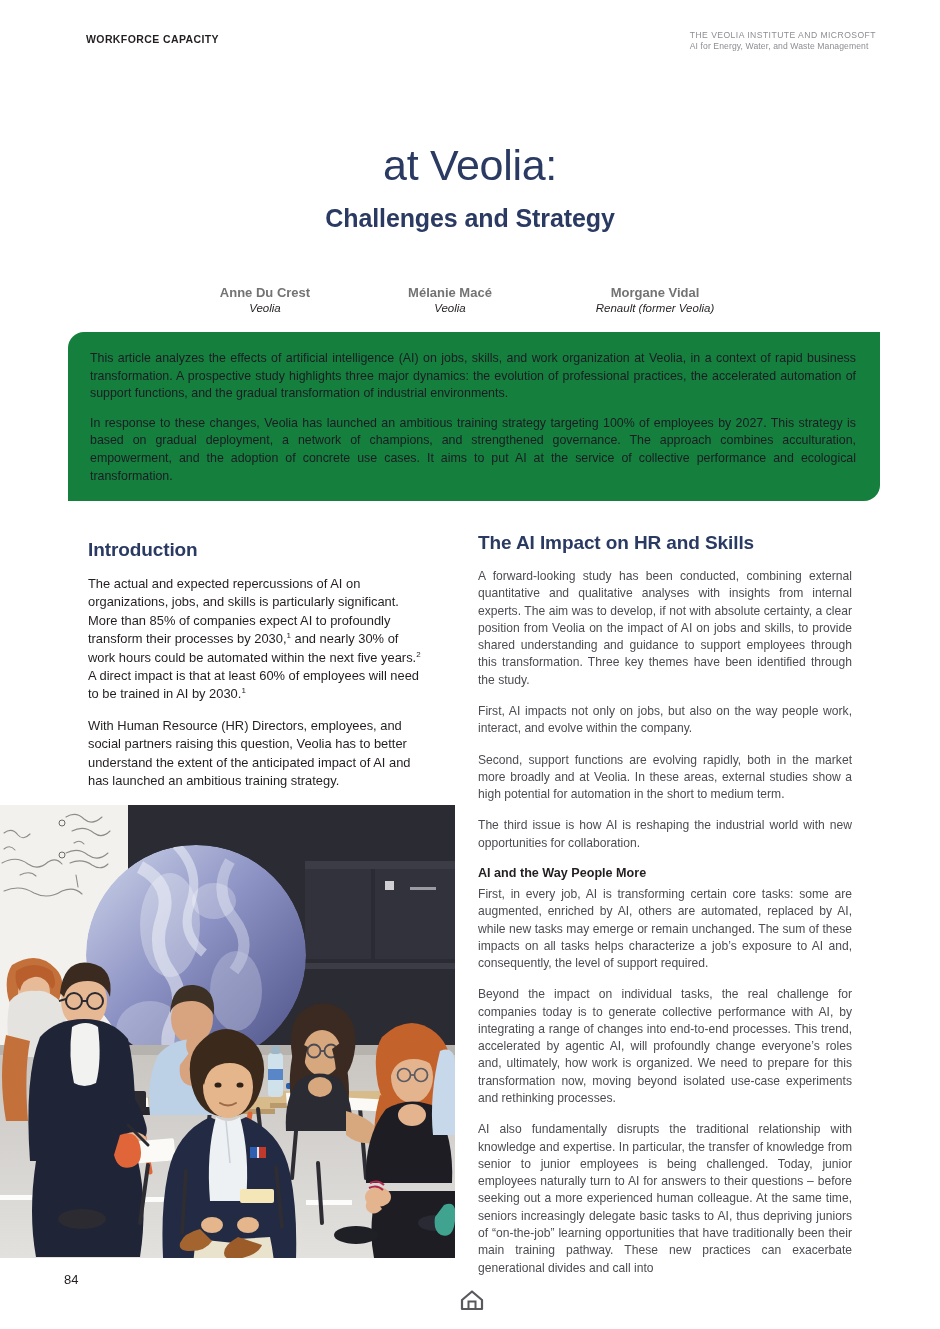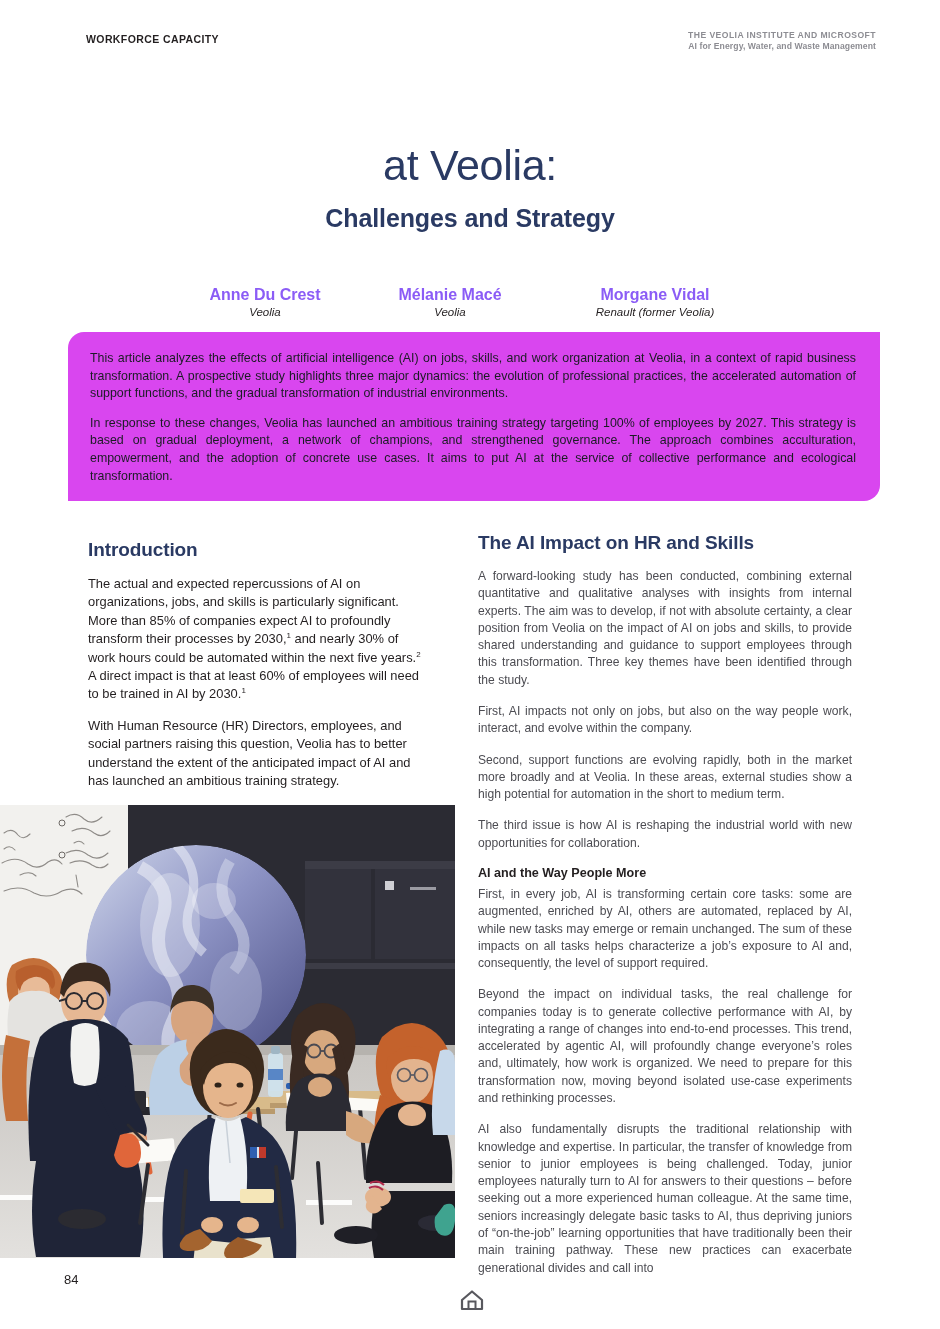--- a/index.html
+++ b/index.html
@@ -30,24 +30,23 @@
     top: 3px;
     font-size: 10.5px;
     font-weight: bold;
     letter-spacing: 0.4px;
     color: #231f20;
   }
   .header-right {
     position: absolute;
     right: 0;
     top: 0;
-    text-align: right;
+    text-align: left;
     color: #8d8d93;
     line-height: 1.28;
-    font-weight: bold;
   }
   .header-right .hr-line1 {
     font-size: 8.6px;
     letter-spacing: 0.45px;
   }
   .header-right .hr-line2 {
     font-size: 8.6px;
     letter-spacing: 0.1px;
   }
 
@@ -81,42 +80,42 @@
     left: 185px;
     width: 570px;
     display: flex;
     justify-content: space-between;
   }
   .author {
     text-align: center;
     line-height: 1.32;
   }
   .author-name {
-    font-size: 16px;
+    font-size: 13px;
     font-weight: bold;
-    color: #8b5cf6;
+    color: #737373;
   }
   .author-affil {
     font-size: 11.5px;
     font-style: italic;
     color: #231f20;
   }
   .author:nth-child(1) { width: 160px; }
   .author:nth-child(2) { width: 160px; }
   .author:nth-child(3) { width: 200px; }
 
   
   .abstract-box {
     position: absolute;
     top: 332px;
     left: 68px;
     width: 812px;
     padding: 18px 24px 16px 22px;
     box-sizing: border-box;
-    background: #d946ef;
+    background: #15803d;
     border-radius: 16px 0 16px 0;
   }
   .abstract-p {
     font-size: 12.4px;
     line-height: 1.42;
     color: #1b1b24;
     text-align: justify;
     margin: 0 0 12px 0;
   }
   .abstract-p:last-child { margin-bottom: 0; }

